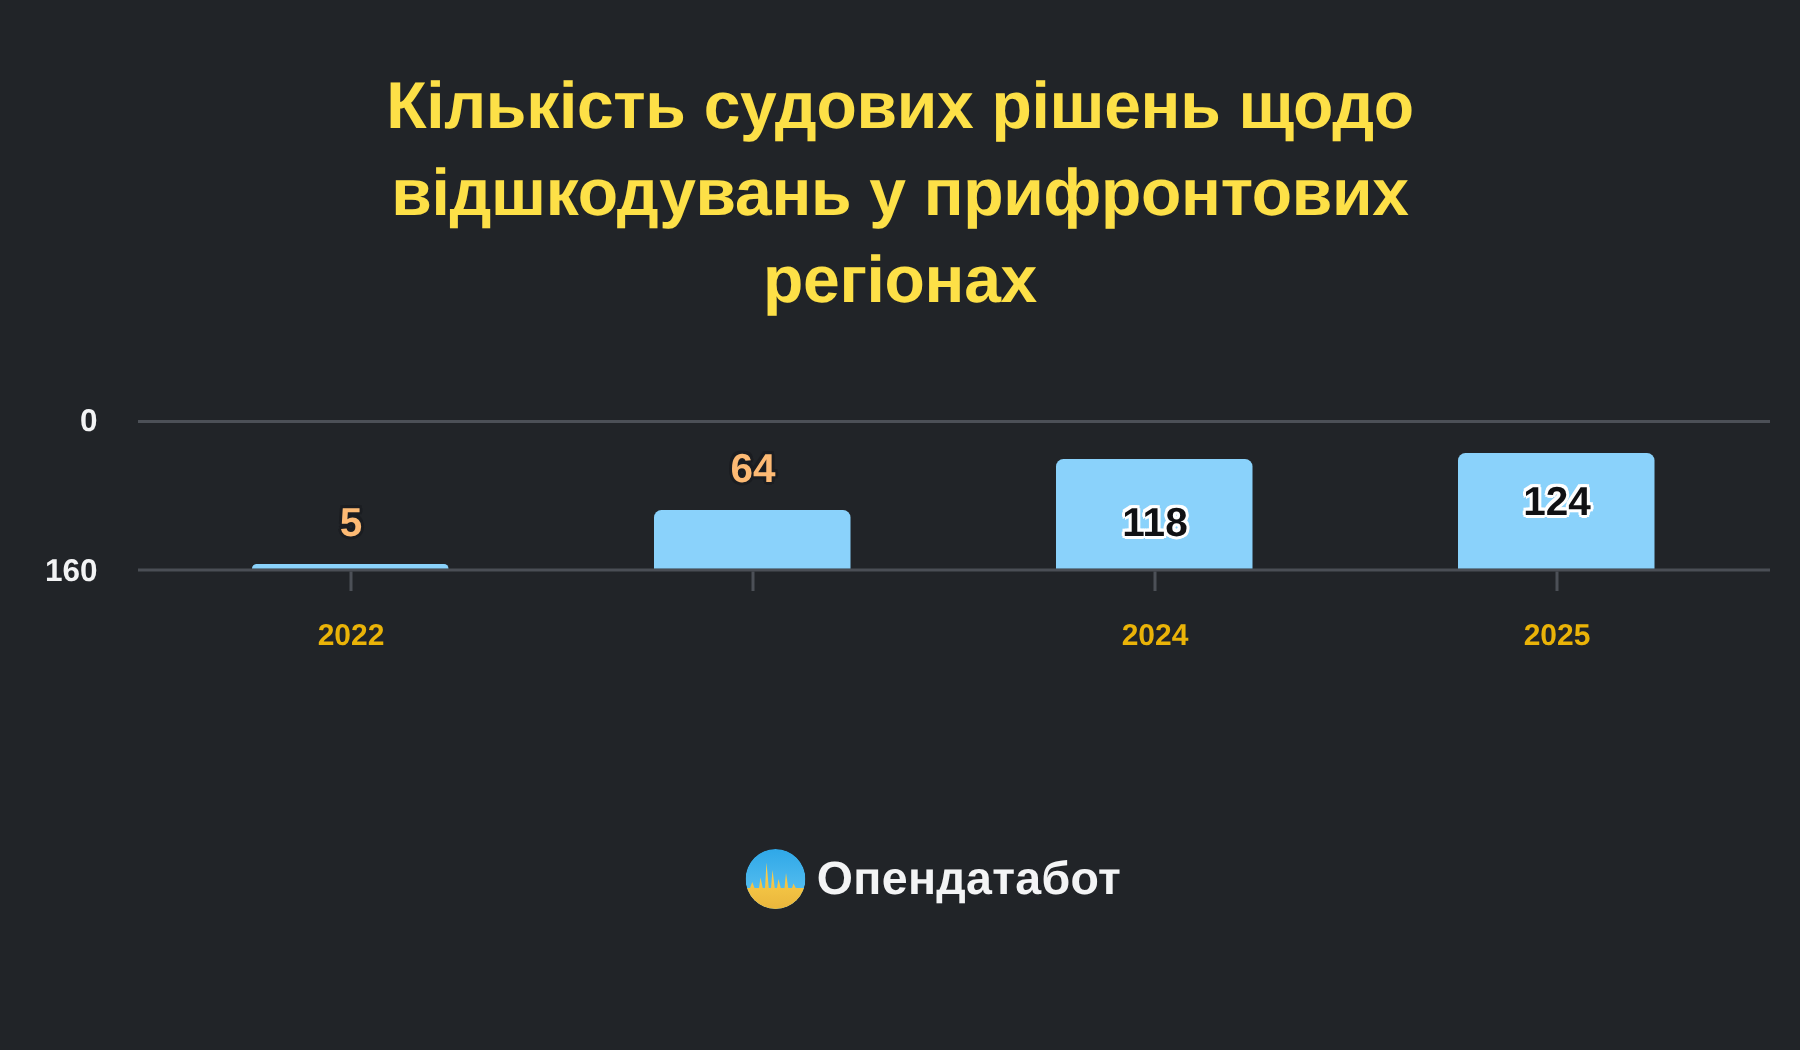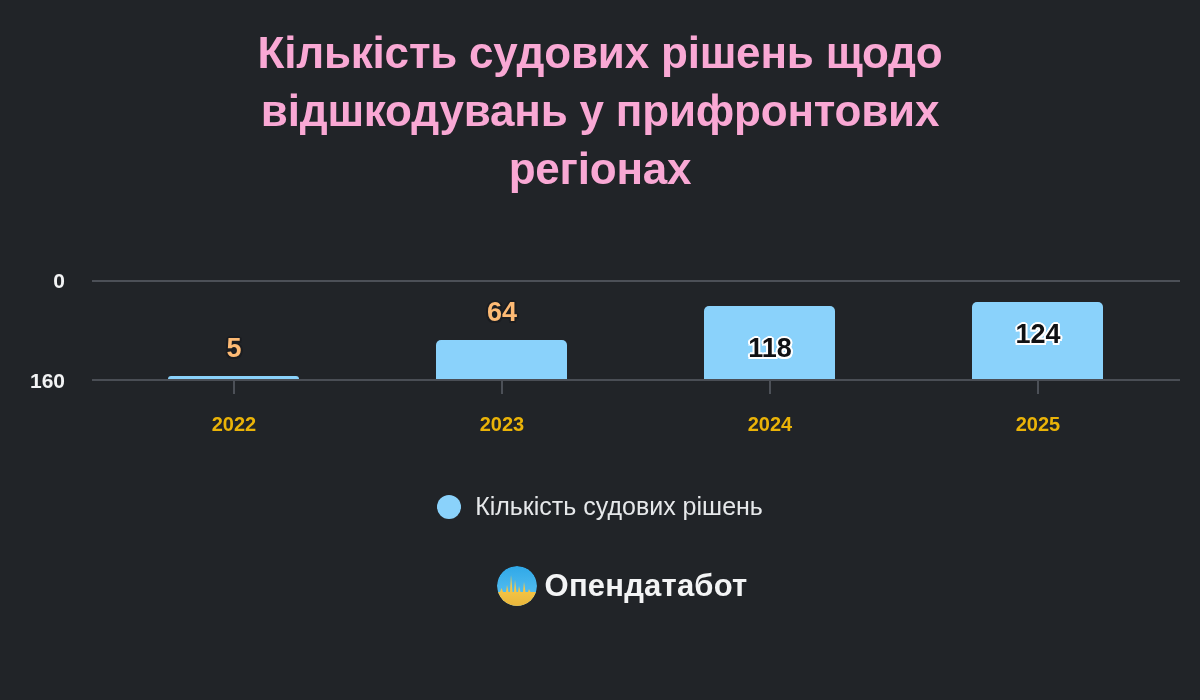--- a/index.html
+++ b/index.html
@@ -21,24 +21,24 @@
     position: relative;
     width: 1200px;
     height: 700px;
     box-sizing: border-box;
   }
 
   
   .chart-title {
     position: absolute;
     left: 190px;
-    top: 24px;
+    top: 42px;
     width: 820px;
     text-align: center;
-    color: #f9a8d4;
+    color: #fde047;
     font-size: 44px;
     line-height: 1.32;
     font-weight: bold;
     letter-spacing: -0.2px;
     font-family: "Liberation Sans", "DejaVu Sans", sans-serif;
   }
 
   
   .plot {
     position: absolute;
@@ -208,38 +208,33 @@
     <div class="y-tick-label t0">160</div>
 
     <div class="x-tick-mark" style="left:233px;"></div>
     <div class="bar" style="left:168px; width:131px; top:376px; height:3px;"></div>
     <div class="bar-value outside" style="left:234px; top:333px;">5</div>
     <div class="x-tick-label" style="left:234px;">2022</div>
 
     <div class="x-tick-mark" style="left:501px;"></div>
     <div class="bar" style="left:436px; width:131px; top:340px; height:39px;"></div>
     <div class="bar-value outside" style="left:502px; top:297px;">64</div>
-    <div class="x-tick-label" style="left:502px;">2023</div>
 
     <div class="x-tick-mark" style="left:769px;"></div>
     <div class="bar" style="left:704px; width:131px; top:306px; height:73px;"></div>
     <div class="bar-value inside" style="left:770px; top:333px;text-align:center;">118</div>
     <div class="x-tick-label" style="left:770px;">2024</div>
 
     <div class="x-tick-mark" style="left:1037px;"></div>
     <div class="bar" style="left:972px; width:131px; top:302px; height:77px;"></div>
     <div class="bar-value inside" style="left:1038px; top:319px;">124</div>
     <div class="x-tick-label" style="left:1038px;">2025</div>
 
   </div>
 
-  <div class="legend">
-    <span class="legend-marker"></span>
-    <span class="legend-label">Кількість судових рішень</span>
-  </div>
 
   <div class="brand">
     <span class="brand-logo">
       <svg viewBox="0 0 40 40" width="40" height="40" aria-hidden="true">
         <defs>
           <clipPath id="logoClip">
               <circle cx="20" cy="20" r="20"></circle>
             </clipPath>
           <linearGradient id="skyGrad" x1="0" y1="0" x2="0" y2="1">
             <stop offset="0%" stop-color="#2fa8e8"></stop>

